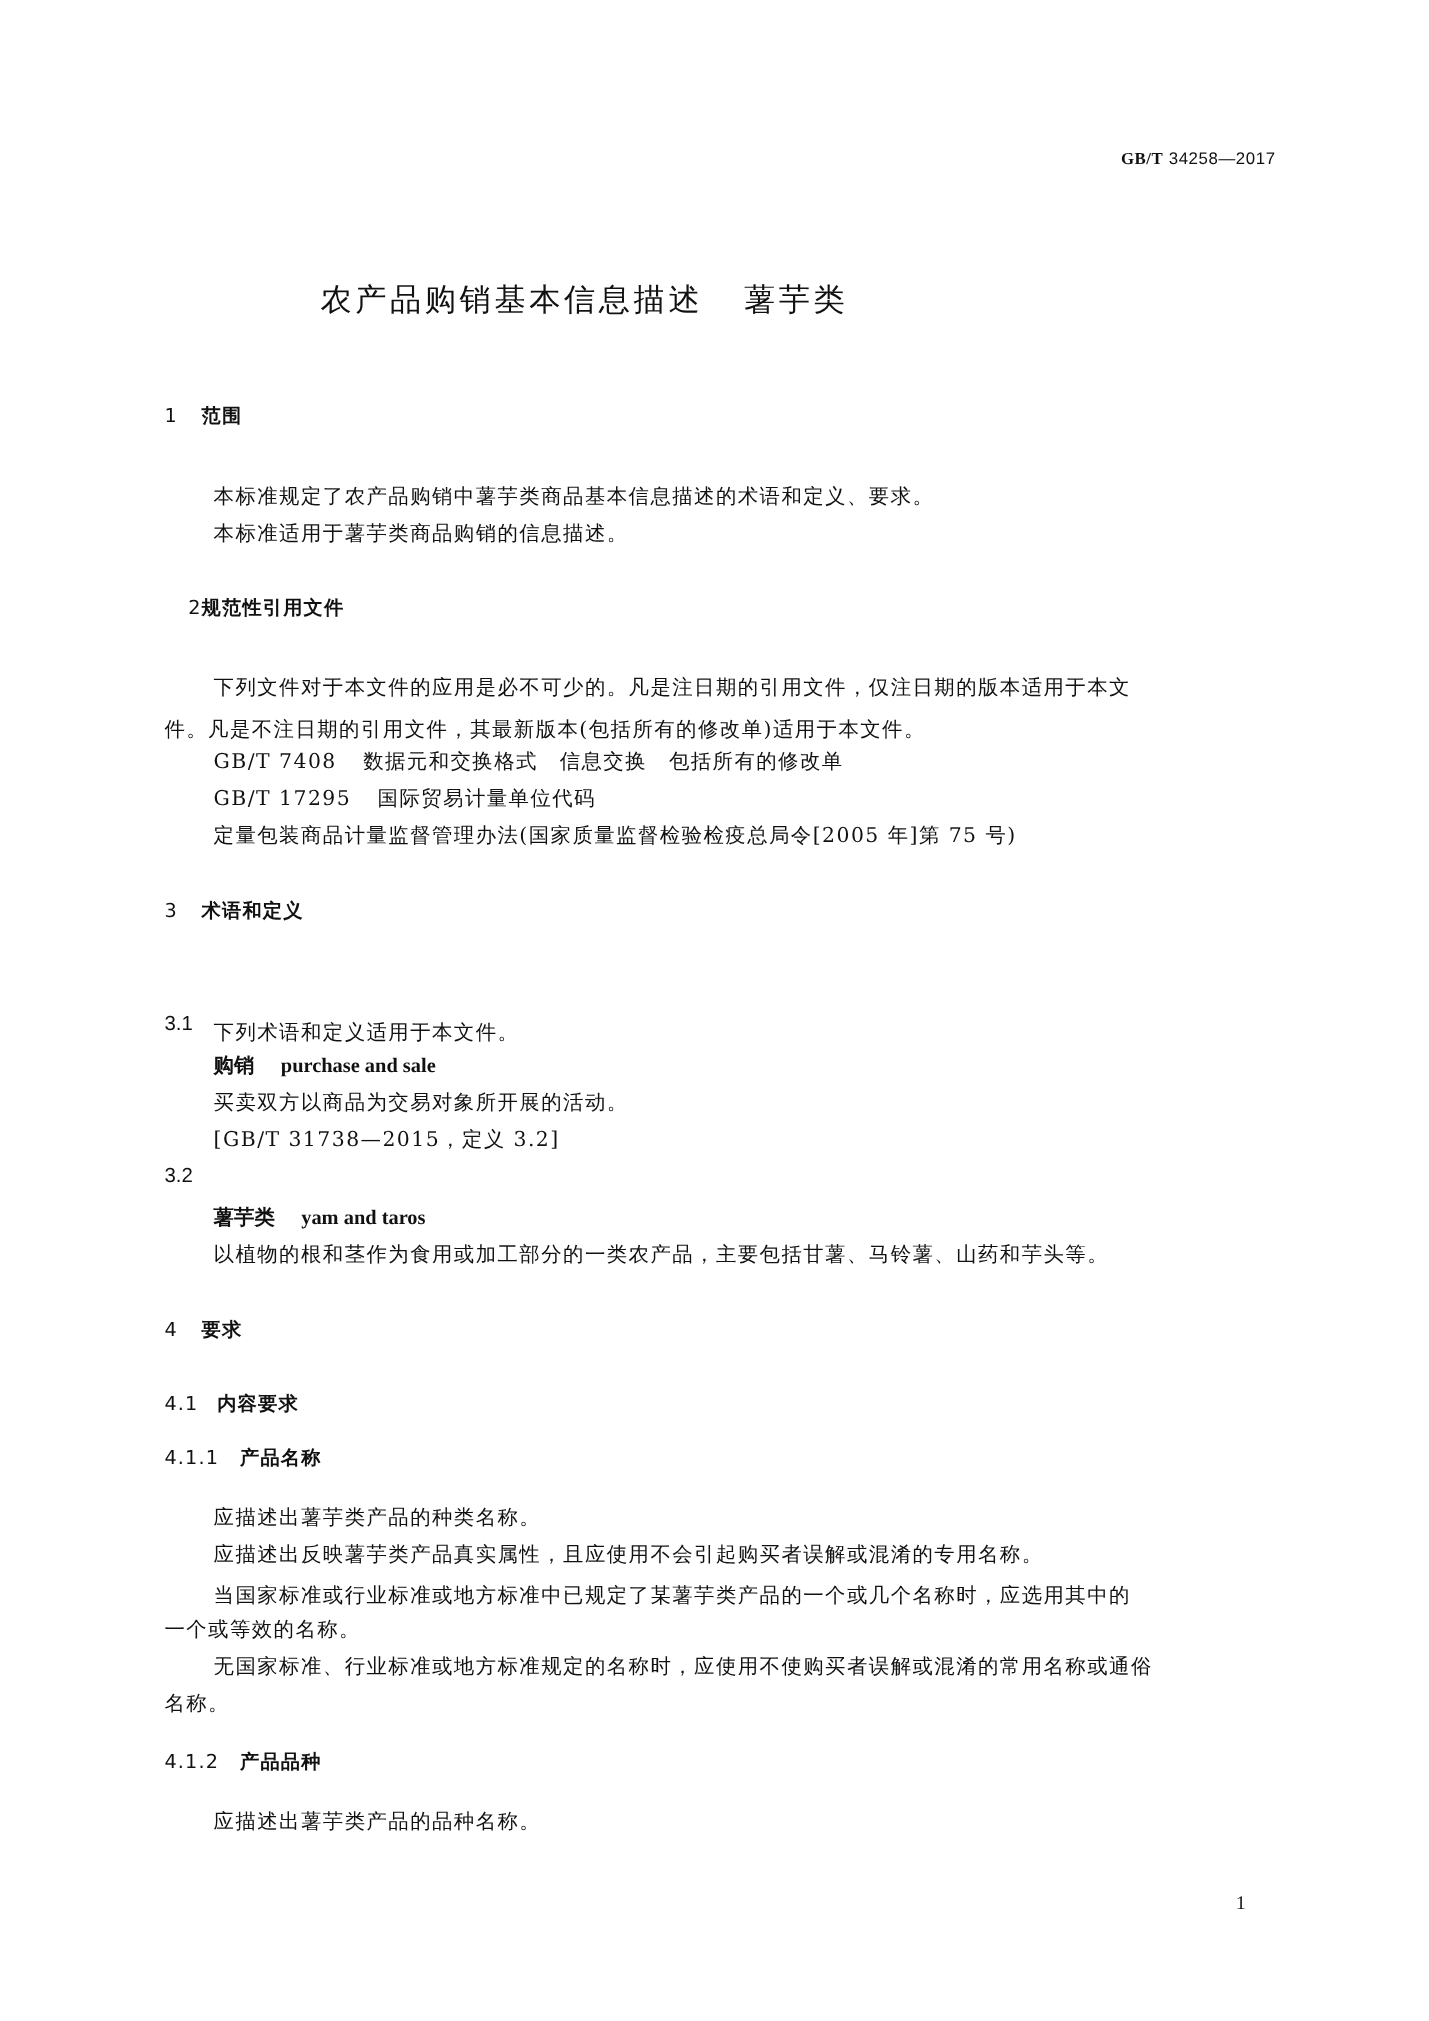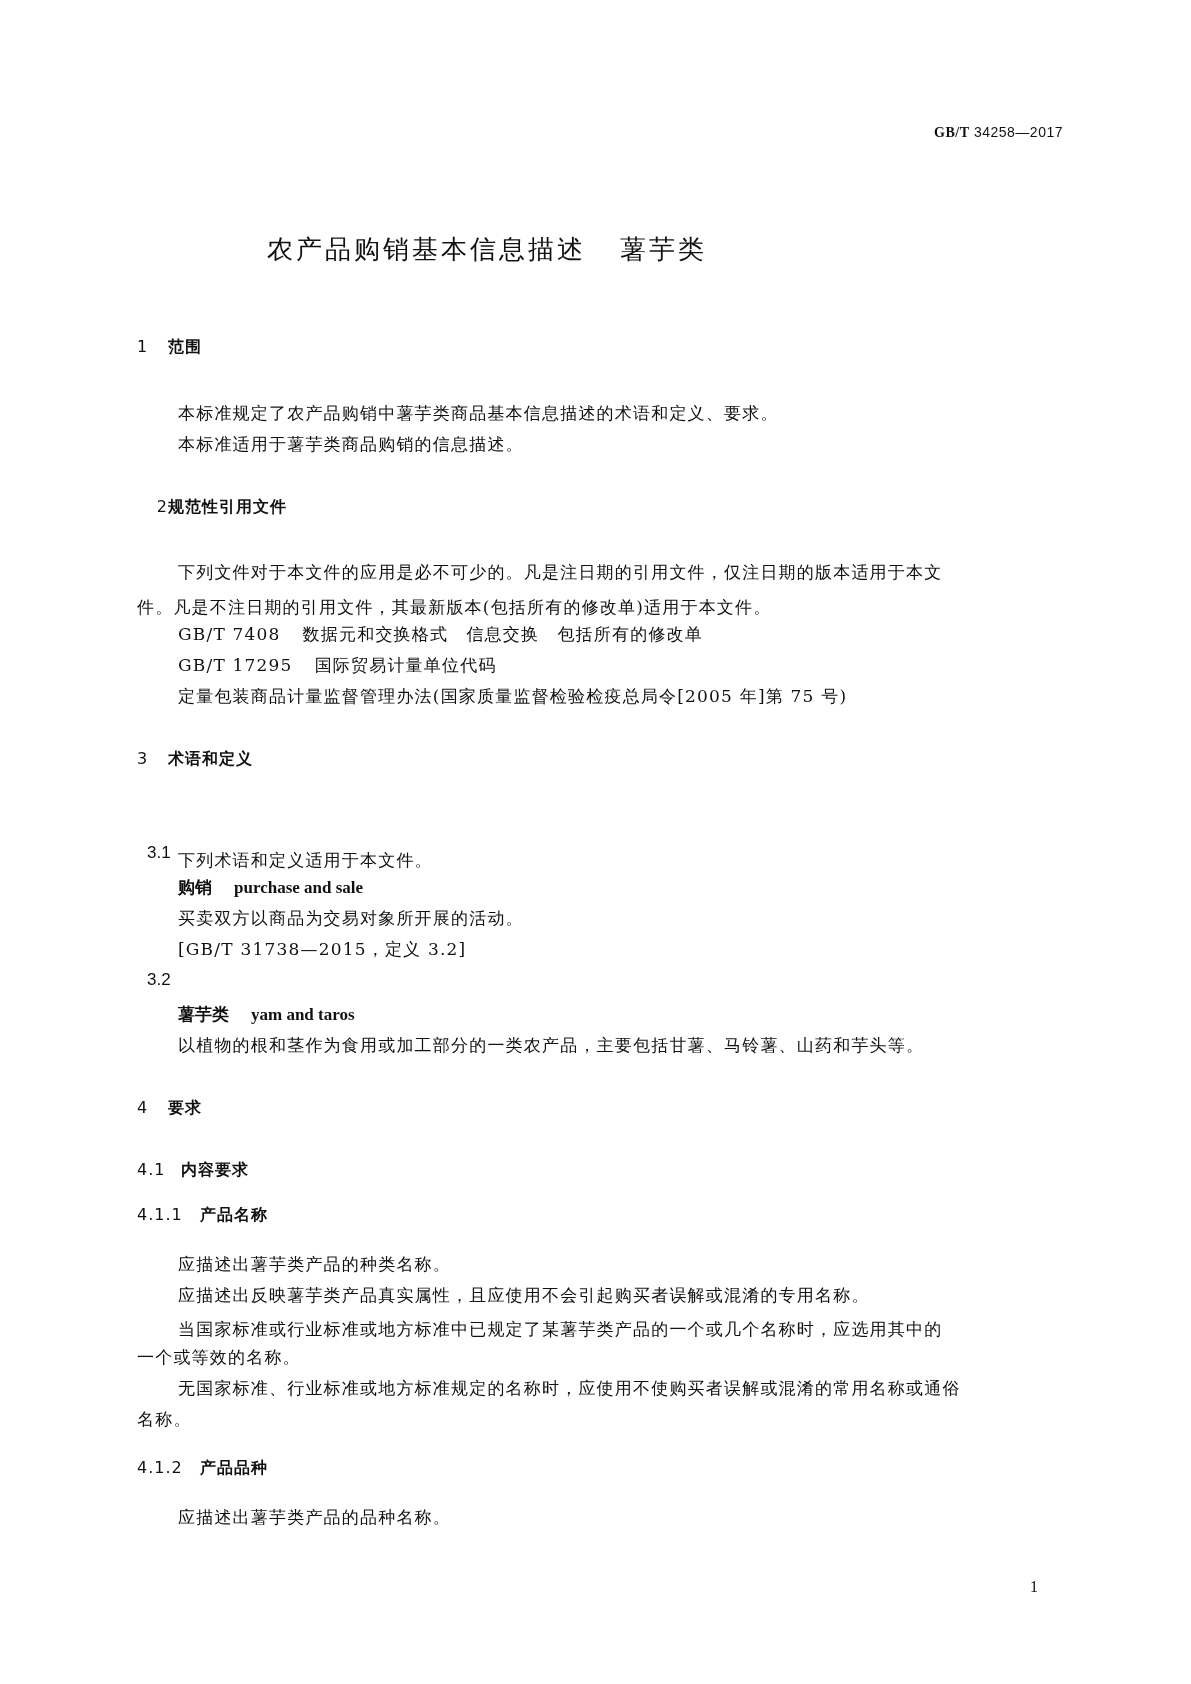--- a/index.html
+++ b/index.html
@@ -29,21 +29,21 @@
   .h1 .num { font-weight: normal; display: inline-block; width: 31px; }
   .h2num { display: inline-block; width: 44px; font-weight: normal; }
   .h3num { display: inline-block; width: 63px; font-weight: normal; }
   .p {
     font-family: "DejaVu Serif", "Liberation Serif", serif;
     font-size: 17px; letter-spacing: 1.2px;
   }
   .indent { left: 178px; }
   .flush { left: 137px; }
   .term-num {
-    left: 147px;
+    left: 137px;
     font-family: "Liberation Sans", "DejaVu Sans", sans-serif; font-size: 17px;
   }
   .term {
     left: 178px; font-size: 17px; font-weight: bold;
     font-family: "DejaVu Sans", sans-serif;
   }
   .term .en { font-family: "Liberation Serif", serif; font-weight: bold; margin-left: 22px; }
   .ref-gap { display: inline-block; width: 22px; }
   .page-no {
     top: 1578px; left: 1030px;

